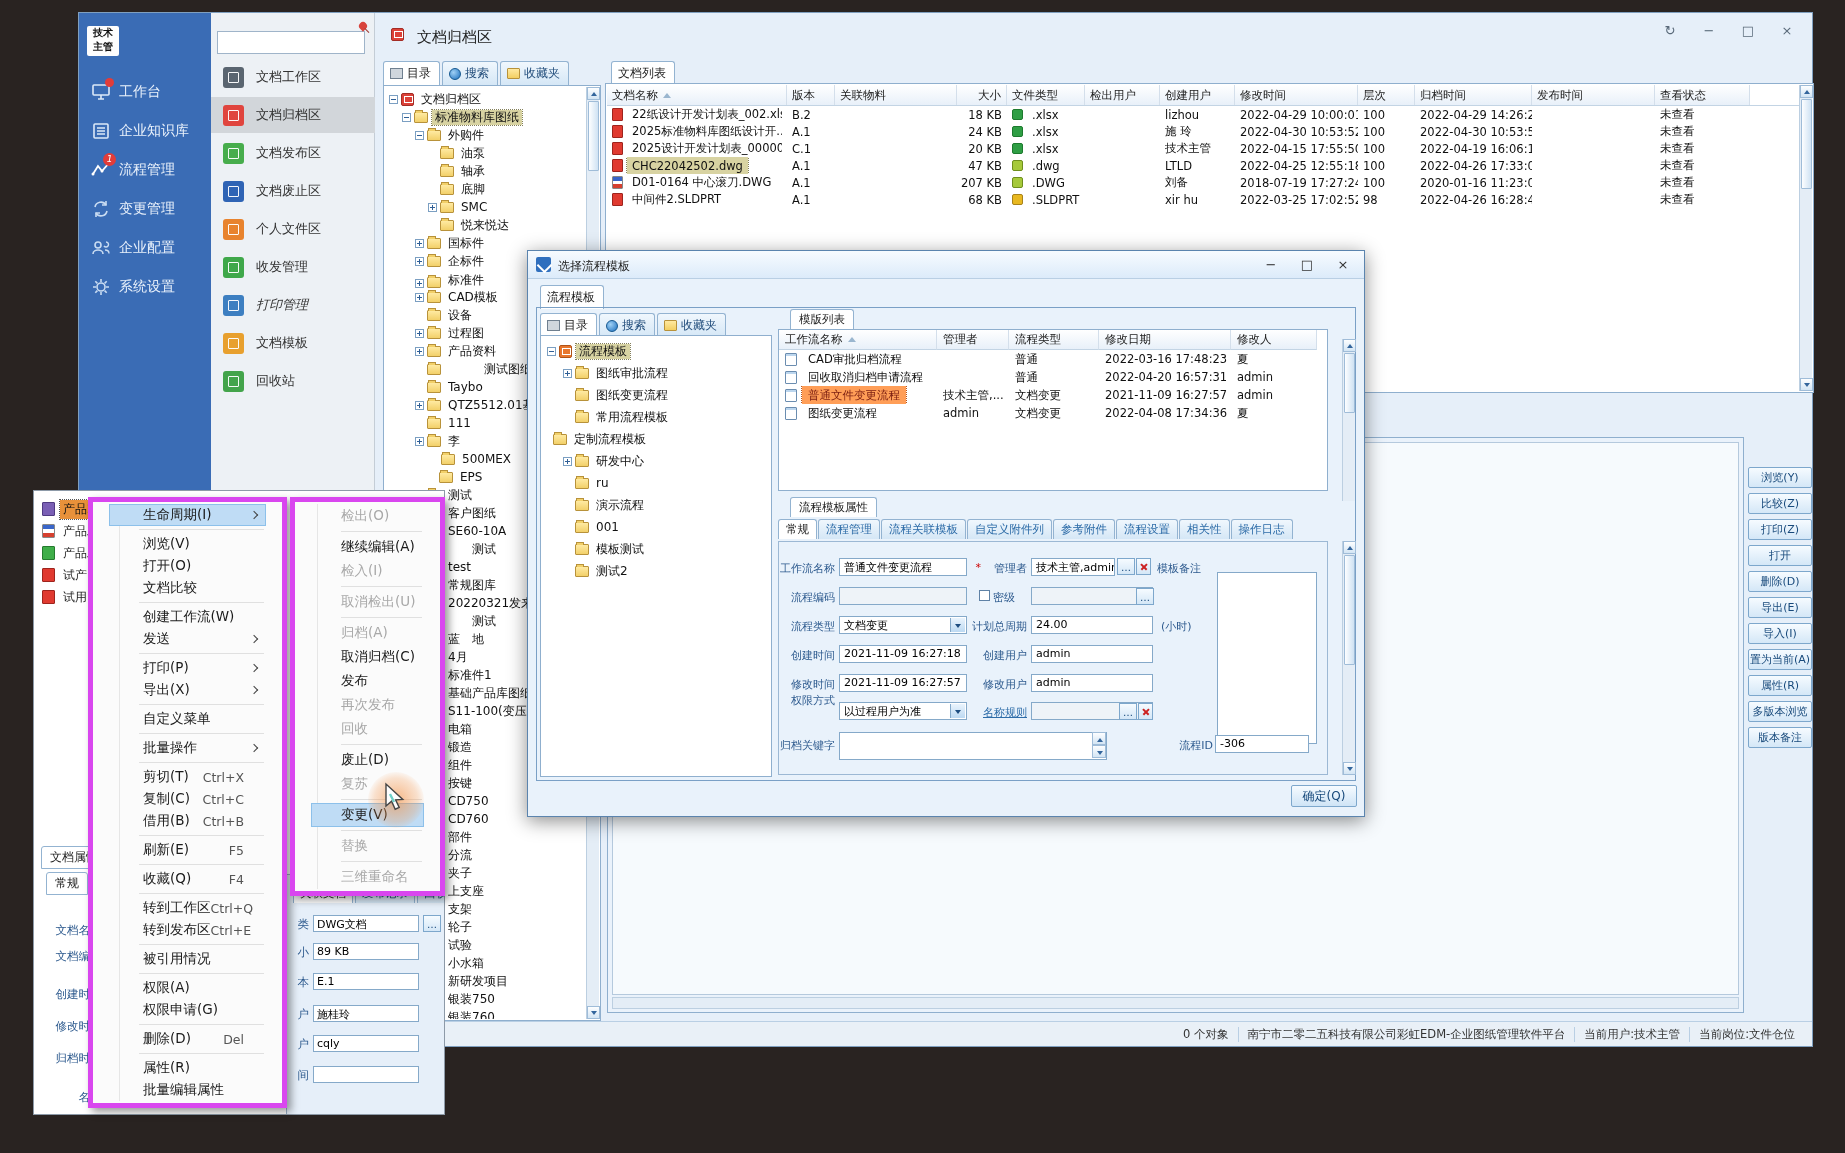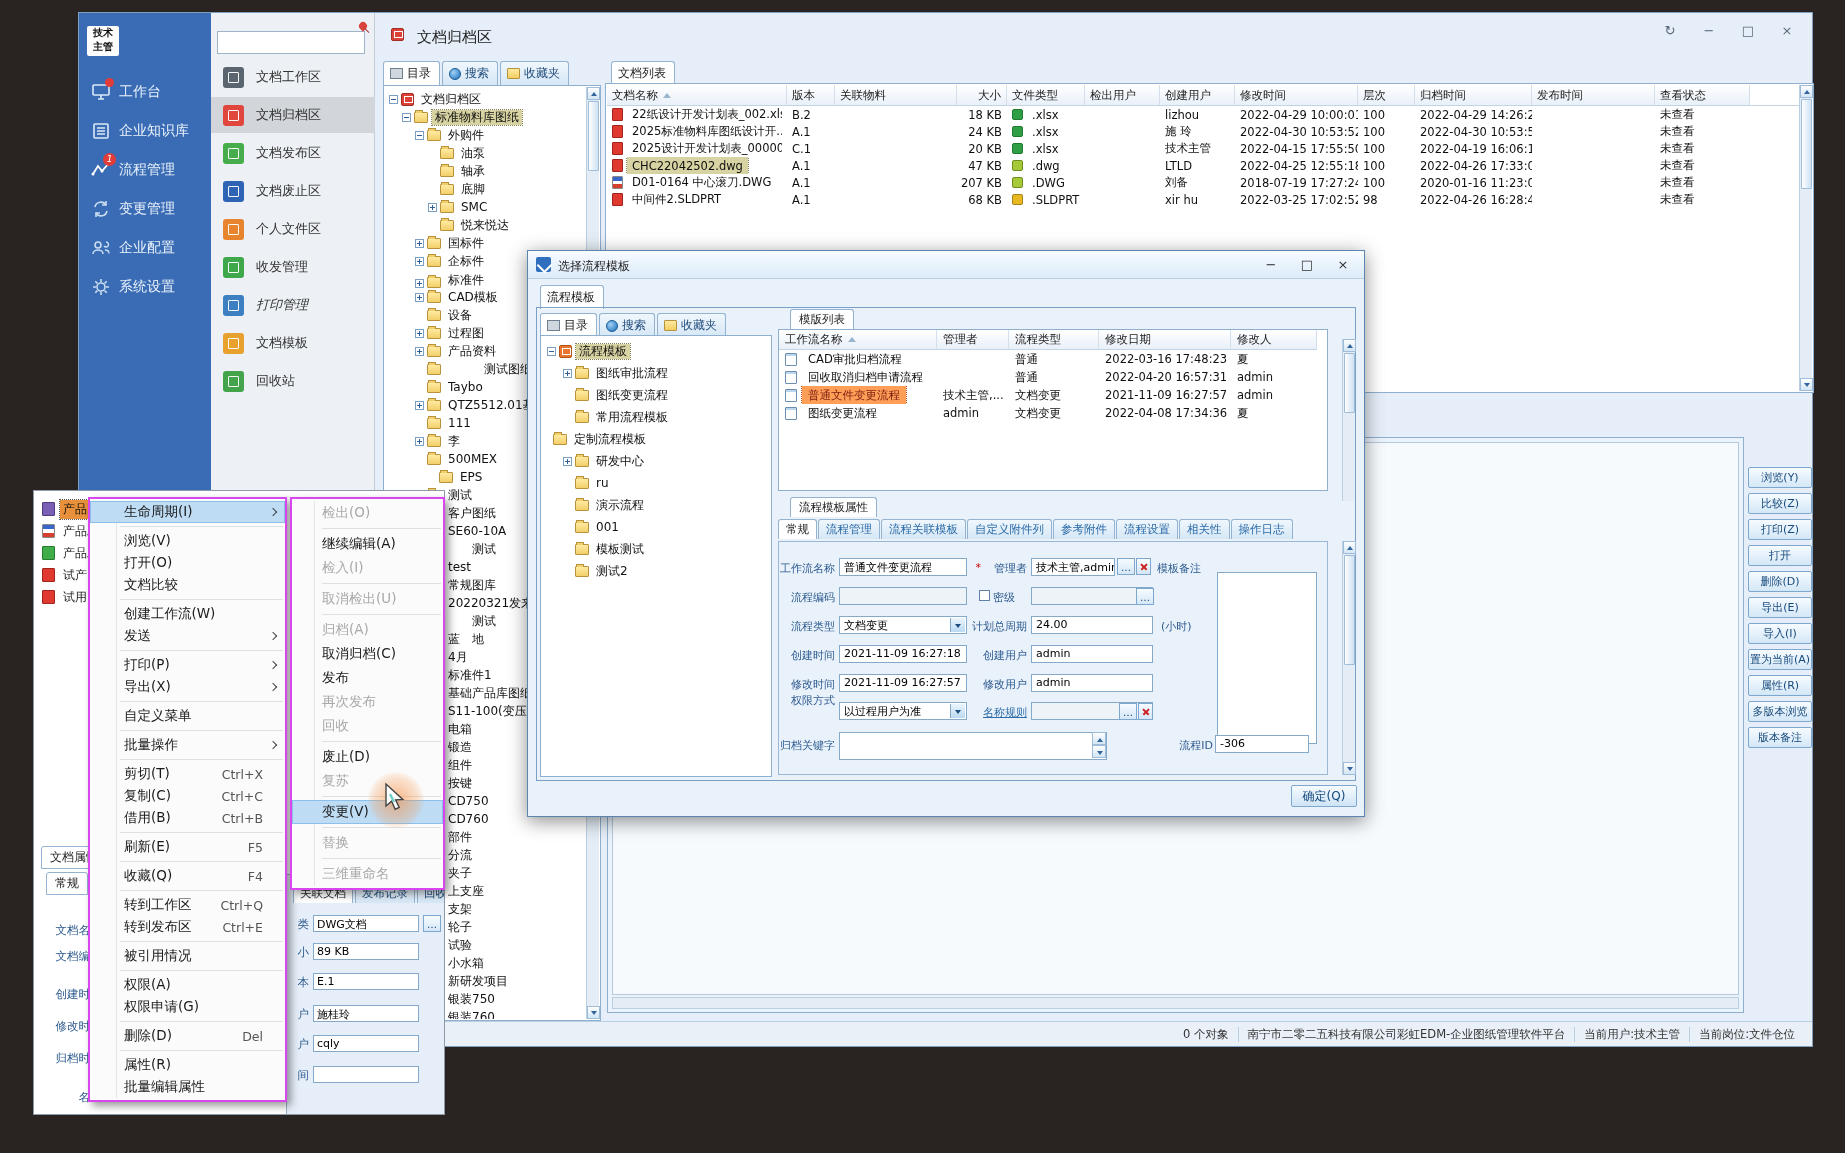--- a/index.html
+++ b/index.html
@@ -127,21 +127,21 @@
   .dwtab { position:absolute; border:1px solid #93b3d1; background:linear-gradient(#f0f7fd,#d5e7f6); font-size:12px; color:#234e7c; padding:2px 8px; border-radius:3px 3px 0 0; }
   .dwtab.act { background:#fff; color:#222; }
   .dwlabel { position:absolute; left:4px; width:52px; text-align:right; font-size:11.5px; color:#2d5a8e; white-space:nowrap; overflow:hidden; }
   .frag { position:absolute; left:252px; top:383px; width:160px; height:242px; background:#e6eff9; border-left:1px solid #9ab0c8; border-top:1px solid #9ab0c8; overflow:hidden; }
   .frag .row-lab { position:absolute; left:2px; width:20px; text-align:right; font-size:11.5px; color:#2d5a8e; }
   .finput { position:absolute; left:26px; width:106px; height:17px; background:#fff; border:1px solid #85a9c9; font-size:11px; color:#000; padding:1px 3px; white-space:nowrap; overflow:hidden; }
   .btn-more { position:absolute; width:18px; height:17px; background:linear-gradient(#f6fbff,#d4e7f7); border:1px solid #7da7cc; text-align:center; line-height:13px; color:#17497b; }
   .btn-more::before { content:"…"; font-size:10px; }
 
   
-  .menu { position:absolute; background:#fbfbfb; border:2px solid #d946ef; box-shadow:4px 4px 8px rgba(0,0,0,.4); padding:2px 0; z-index:40; }
+  .menu { position:absolute; background:#fbfbfb; border:5px solid #d946ef; box-shadow:4px 4px 8px rgba(0,0,0,.4); padding:2px 16px; z-index:40; }
   .menu::before { content:""; position:absolute; left:26px; top:2px; bottom:2px; width:1px; background:#e6e6e6; }
   .menu-sub::before { left:22px; }
   .mi { position:relative; height:22px; display:flex; align-items:center; padding:0 22px 0 34px; font-size:13.5px; color:#1a1a1a; white-space:nowrap; }
   .menu-sub .mi { height:24px; padding-left:30px; }
   .mi .ms { margin-left:auto; color:#555; font-size:12.5px; }
   .mi.dis, .mi.dis .ms { color:#a8a8a8; }
   .mi.hl { background:#bfdcf5; box-shadow:inset 0 0 0 1px #8cc0ea; }
   .mi.sep { height:1px; background:#e0e0e0; margin:3px 2px 3px 30px; padding:0; }
   .ma { display:none; position:absolute; right:9px; top:8px; width:6px; height:6px; border-right:1.5px solid #444; border-top:1.5px solid #444; transform:rotate(45deg); }
   .ma.show { display:block; }
@@ -472,21 +472,21 @@
                 <span class="tico"></span>
                 <span class="tlab">111</span>
               </div>
 
               <div class="trow" style="padding-left: 30px;">
                 <span class="exp ic-plus"></span>
                 <span class="tico"></span>
                 <span class="tlab">李</span>
               </div>
 
-              <div class="trow" style="padding-left: 30px;">
+              <div class="trow" style="padding-left: 44px;">
                 <span class="exp"></span>
                 <span class="tico"></span>
                 <span class="tlab">500MEX</span>
               </div>
 
               <div class="trow" style="padding-left: 42px;">
                 <span class="exp"></span>
                 <span class="tico"></span>
                 <span class="tlab">EPS</span>
               </div>

